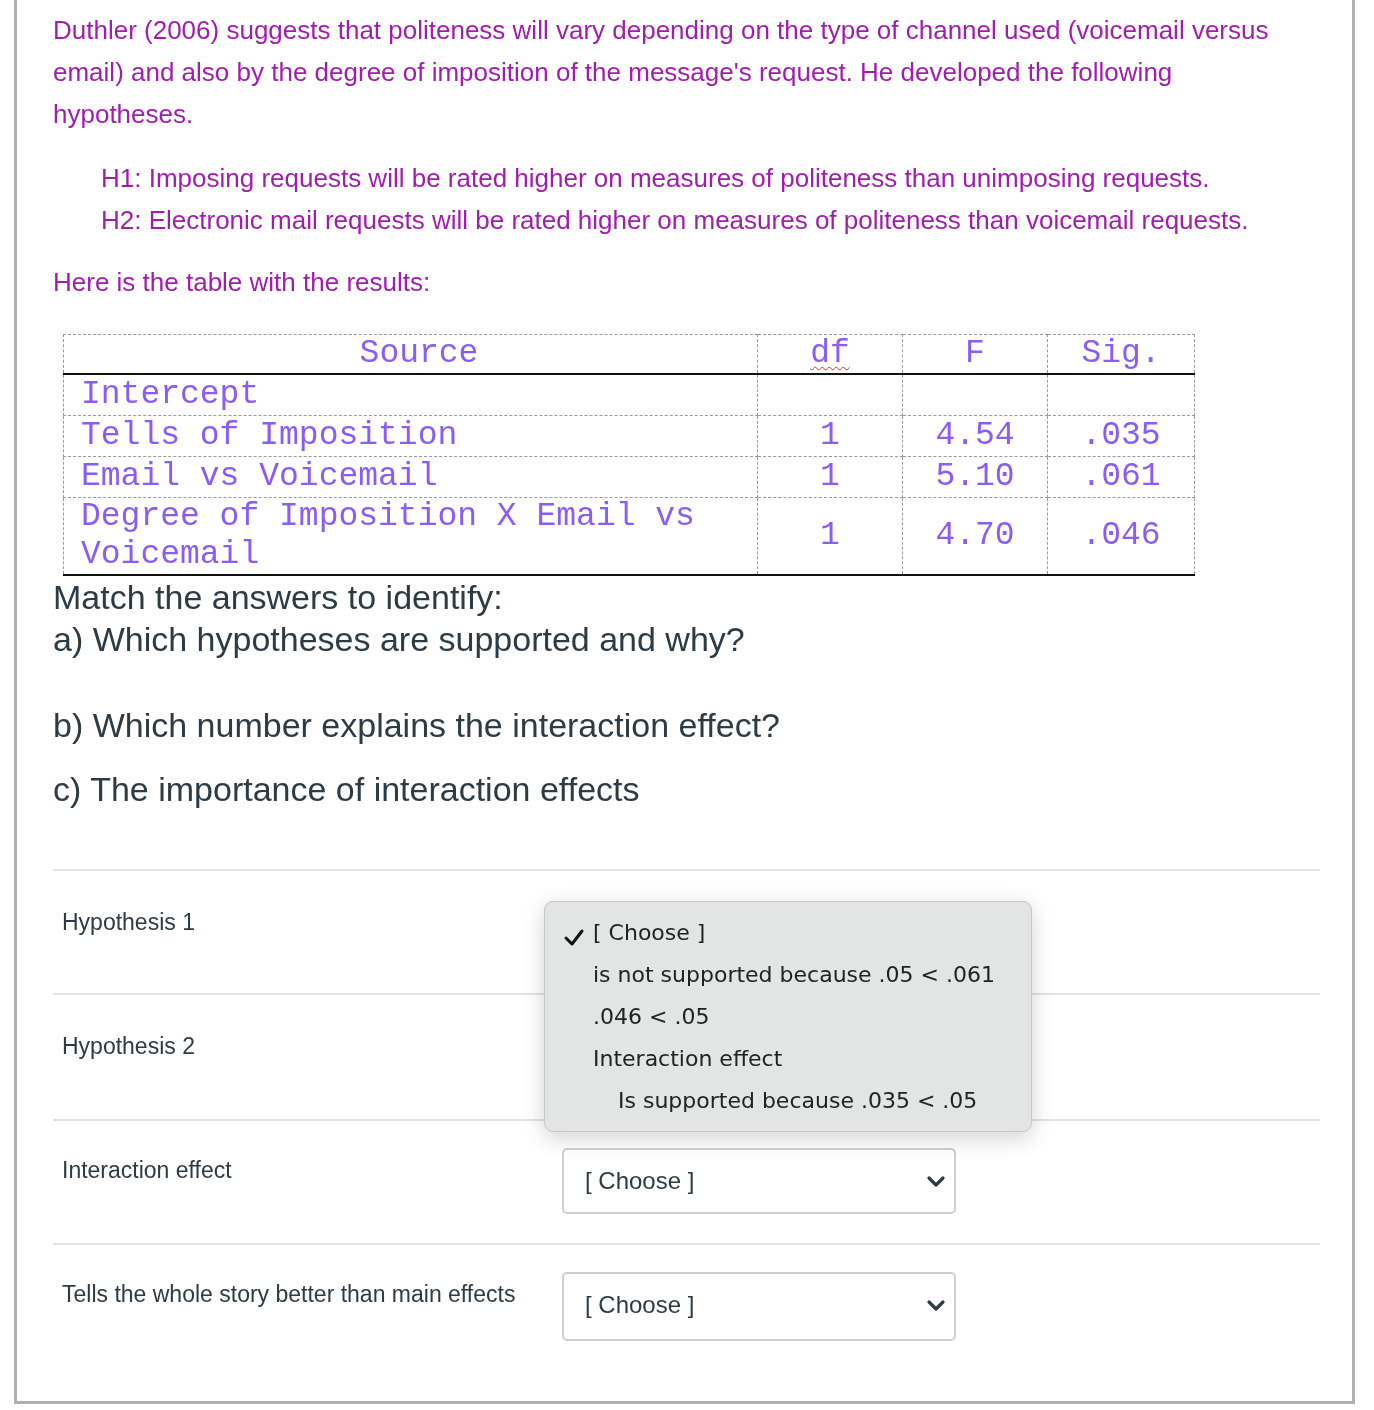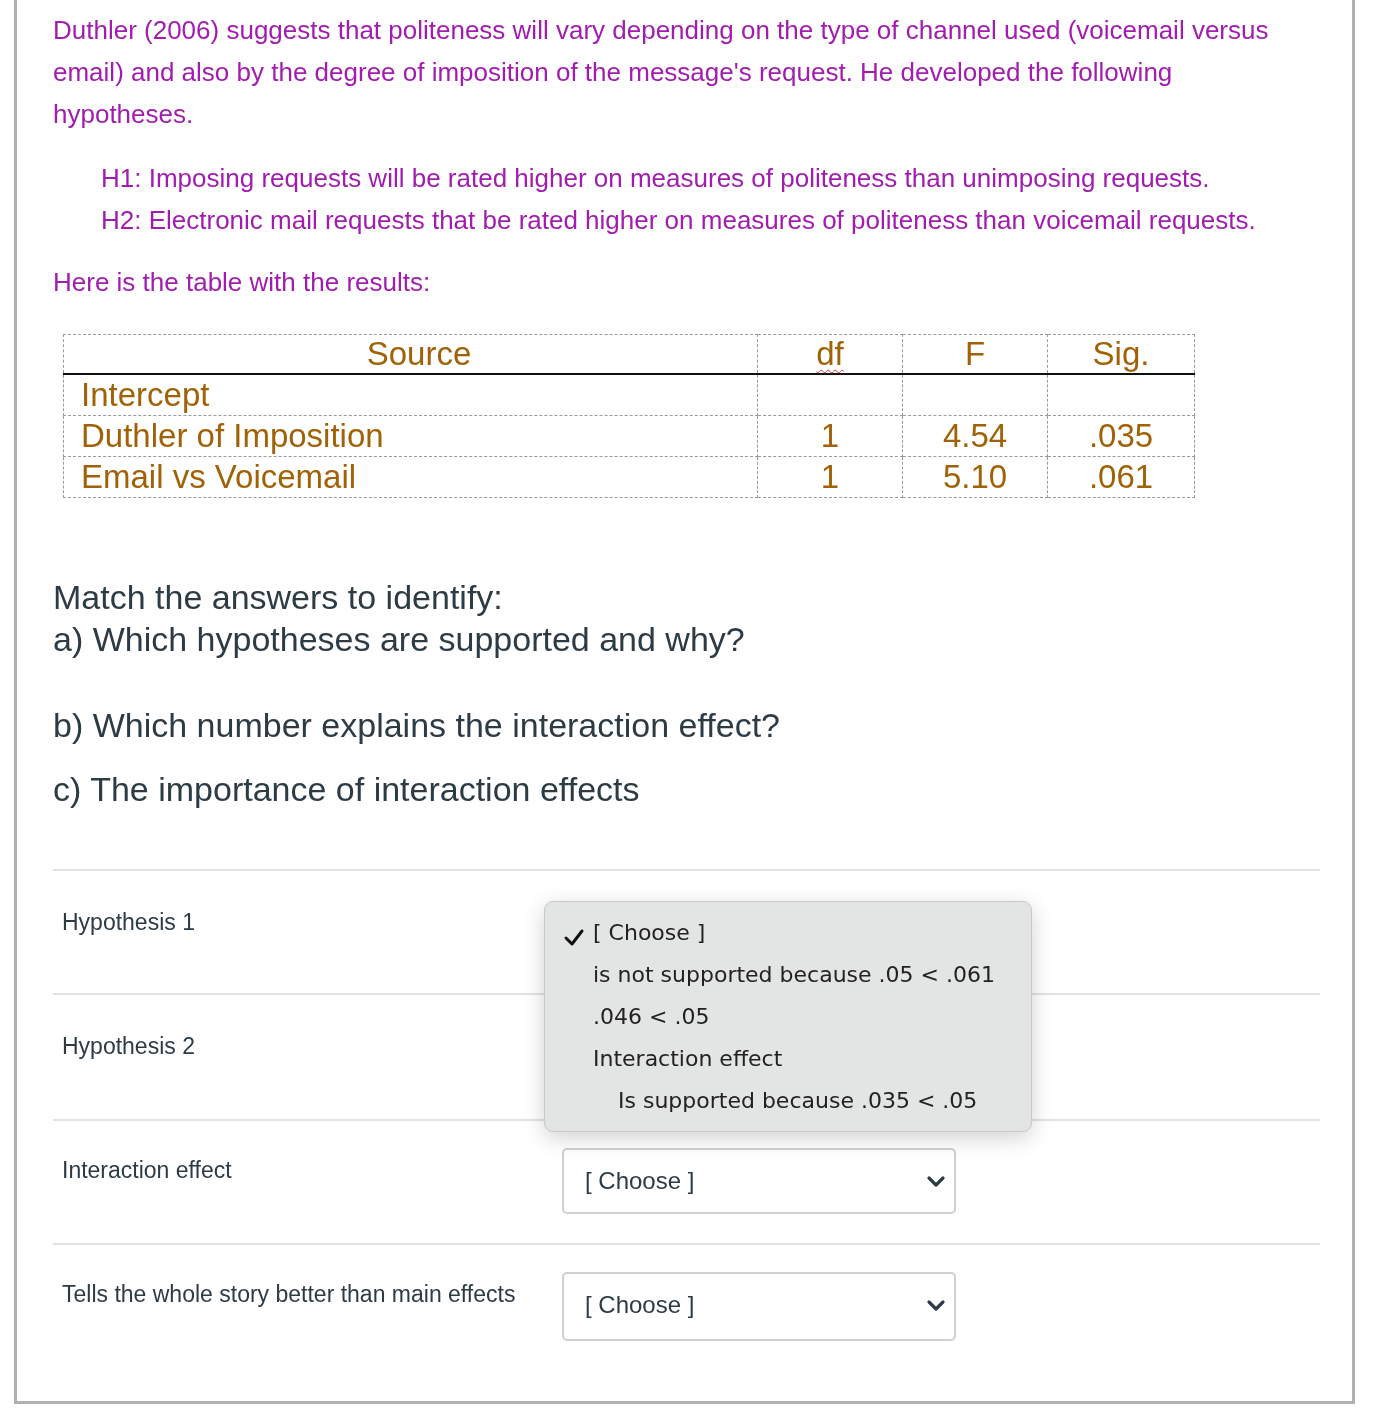--- a/index.html
+++ b/index.html
@@ -3,21 +3,21 @@
 <meta charset="utf-8">
 <style>
   html,body{margin:0;padding:0;background:#fff;}
   body{width:1374px;height:1410px;position:relative;overflow:hidden;font-family:"Liberation Sans","DejaVu Sans",sans-serif;color:#2d3b45;}
   .frame{position:absolute;left:14px;top:-4px;width:1341px;height:1408px;border-left:3px solid #b0b0b0;border-right:3px solid #b0b0b0;border-bottom:3px solid #b0b0b0;box-sizing:border-box;}
   .para{position:absolute;left:53px;font-size:26px;line-height:42px;color:#a21caf;margin:0;}
   .p1{top:9px;width:1260px;}
   .p2{top:157px;width:1300px;margin-left:48px;}
   .p3{top:261px;}
   
-  .tbl{position:absolute;left:63px;top:334px;border-collapse:collapse;font-family:Liberation Sans, sans-serif;color:#a16207;font-size:33px;}
+  .tbl{position:absolute;left:63px;top:334px;border-collapse:collapse;font-family:Liberation Mono, monospace;color:#8b5cf6;font-size:33px;}
   .tbl td,.tbl th{border:1px dashed #9a9a9a;padding:0;height:40px;line-height:38px;font-weight:normal;}
   .tbl th{height:38px;border-bottom:2px solid #111;}
   .tbl tr.last td{border-bottom:2px solid #111;}
   .c0{width:676px;text-align:left;padding-left:17px !important;}
   .tbl th.c0{text-align:center;}
   .c1{width:144px;text-align:center;}
   .c2{width:144px;text-align:center;}
   .c3{width:146px;text-align:center;}
   .df-hd{text-decoration:underline wavy #d33;text-decoration-thickness:1px;text-underline-offset:4px;}
   .q{position:absolute;left:53px;font-size:34px;color:#2d3b45;}
@@ -33,49 +33,55 @@
   .check{position:absolute;left:18px;top:26px;width:22px;height:20px;}
 </style>
 </head>
 <body>
 
 <div class="frame"></div>
 
 <p class="para p1">Duthler (2006) suggests that politeness will vary depending on the type of channel used (voicemail versus email) and also by the degree of imposition of the message's request.  He developed the following hypotheses.</p>
 <p class="para p2">
   <span>H1: Imposing requests will be rated higher on measures of politeness than unimposing requests.</span><br>
-  <span>H2: Electronic mail requests that be rated higher on measures of politeness than voicemail requests.</span>
+  <span>H2: Electronic mail requests will be rated higher on measures of politeness than voicemail requests.</span>
 </p>
 <p class="para p3">Here is the table with the results:</p>
 
 <table class="tbl">
   <tbody>
       <tr>
     <th class="c0">Source</th>
     <th class="c1"><span class="df-hd">df</span></th>
     <th class="c2">F</th>
     <th class="c3">Sig.</th>
   </tr>
   <tr>
     <td class="c0">Intercept</td>
     <td class="c1"></td>
     <td class="c2"></td>
     <td class="c3"></td>
   </tr>
   <tr>
-    <td class="c0">Duthler of Imposition</td>
+    <td class="c0">Tells of Imposition</td>
     <td class="c1">1</td>
     <td class="c2">4.54</td>
     <td class="c3">.035</td>
   </tr>
   <tr>
     <td class="c0">Email vs Voicemail</td>
     <td class="c1">1</td>
     <td class="c2">5.10</td>
     <td class="c3">.061</td>
+  </tr>
+  <tr class="last">
+    <td class="c0">Degree of Imposition X Email vs Voicemail</td>
+    <td class="c1">1</td>
+    <td class="c2">4.70</td>
+    <td class="c3">.046</td>
   </tr>
 </tbody>
   </table>
 
 <div class="q" style="top:578px;">Match the answers to identify:</div>
 <div class="q" style="top:620px;">a) Which hypotheses are supported and why?</div>
 <div class="q" style="top:706px;">b) Which number explains the interaction effect?</div>
 <div class="q" style="top:770px;">c) The importance of interaction effects</div>
 
 <div class="rule" style="top:869px;"></div>

